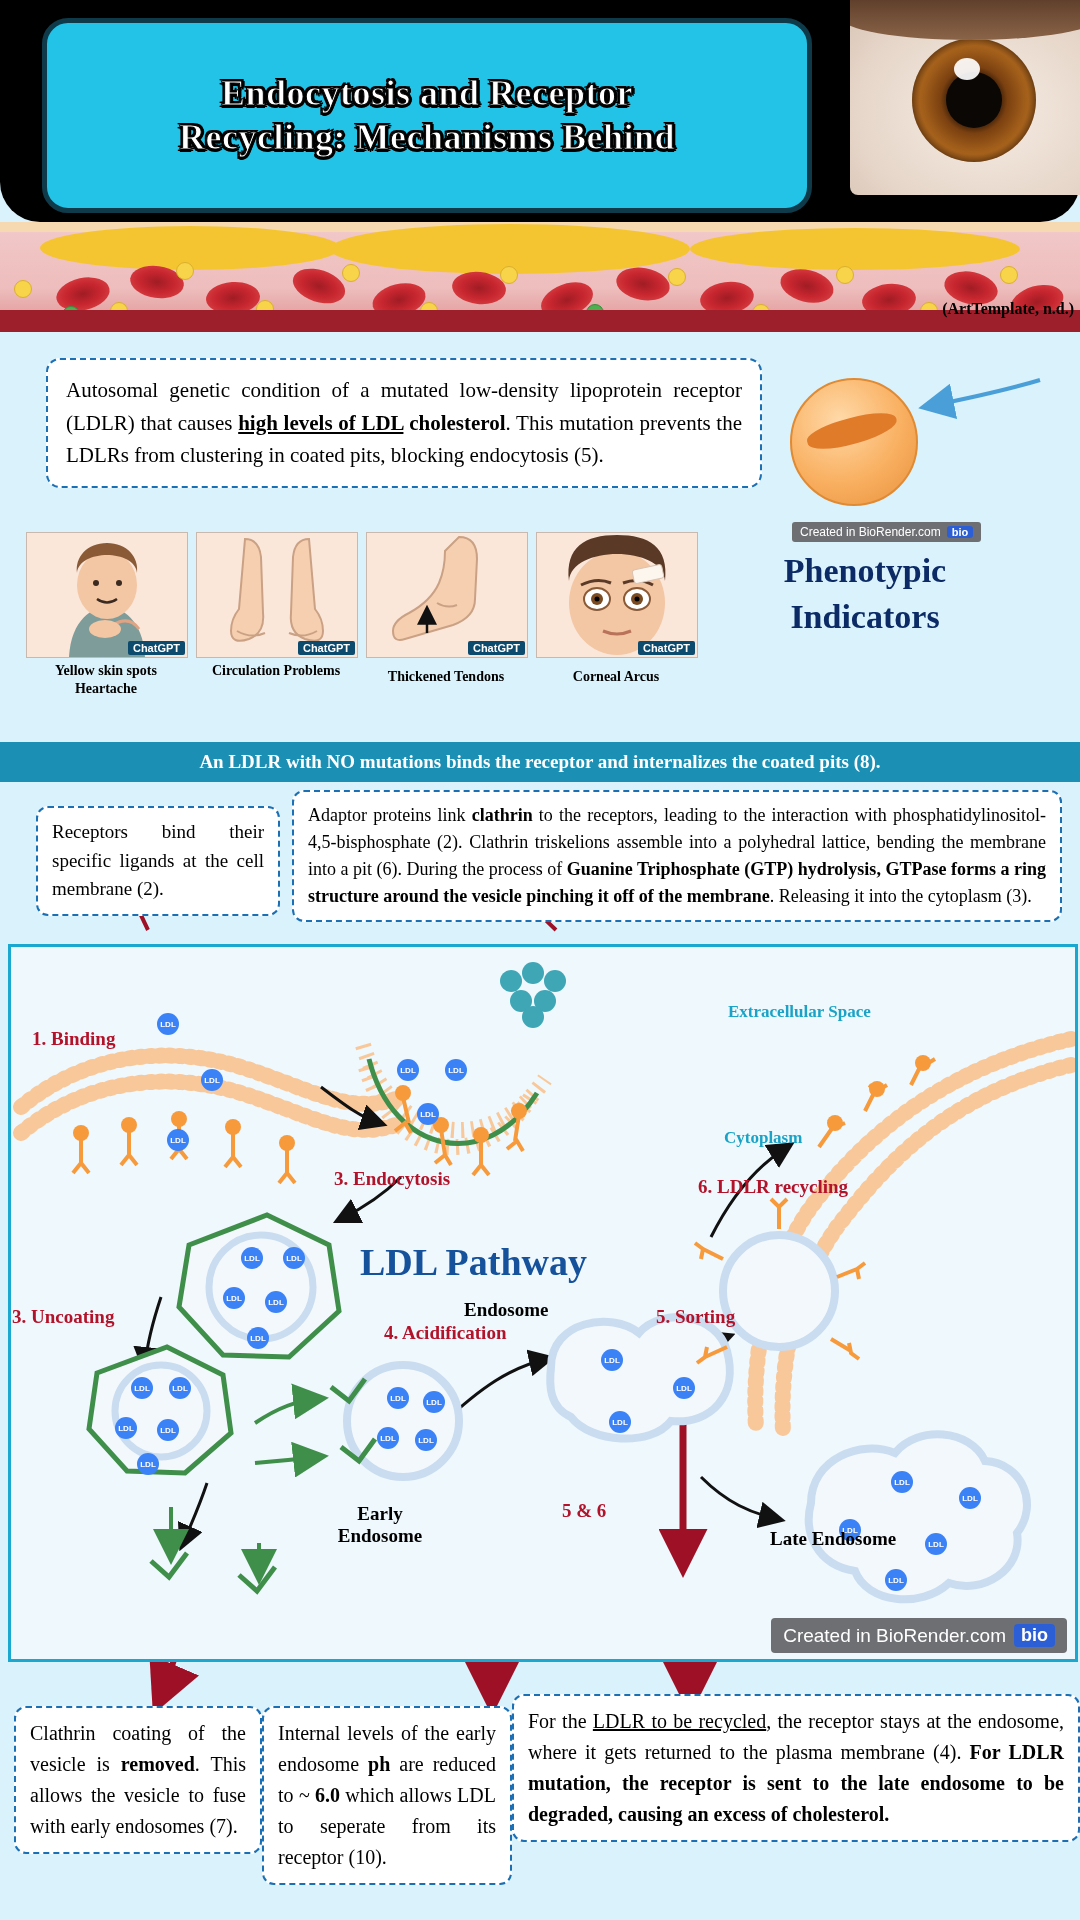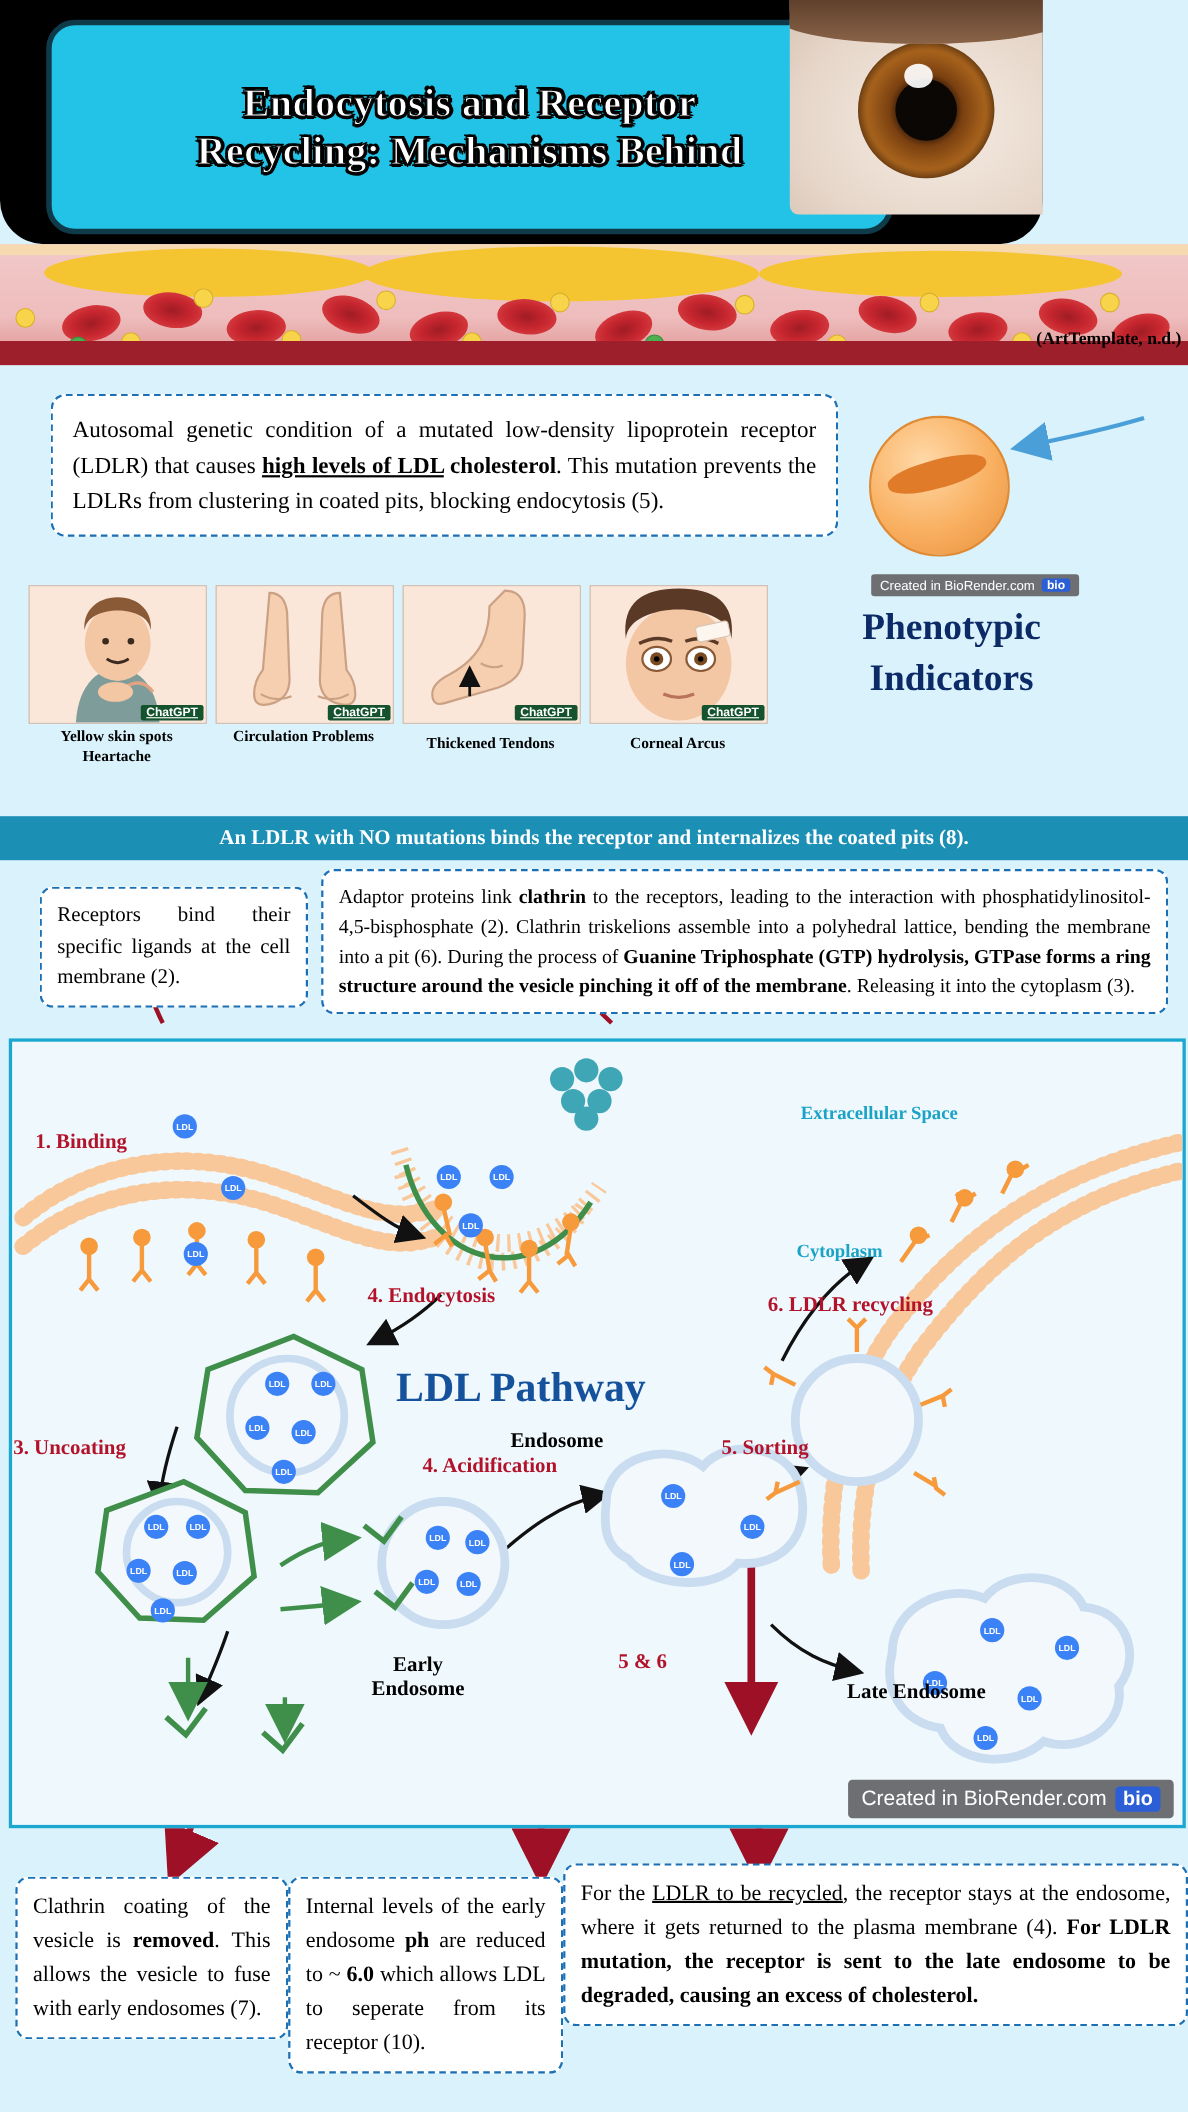--- a/index.html
+++ b/index.html
@@ -18,21 +18,21 @@
     width: 1080px;
     height: 1920px;
     background: #d9f2fb;
     overflow: hidden;
   }
 
   
   .header {
     position: absolute;
     left: 0; top: 0;
-    width: 948px; height: 222px;
+    width: 1080px; height: 222px;
     background: #000000;
     border-radius: 0 0 40px 40px;
   }
   .title-box {
     position: absolute;
     left: 42px; top: 18px;
     width: 760px; height: 185px;
     background: #22c3e6;
     border: 5px solid #0f3a4a;
     border-radius: 26px;
@@ -208,28 +208,27 @@
     font-family: "Liberation Serif", serif;
     font-weight: bold;
     font-size: 14px;
     color: #000;
     text-align: center;
     line-height: 1.25;
   }
   .gpt-tag {
     position: absolute;
     right: 2px; bottom: 2px;
-    background: #14532d;
+    background: #0c4a6e;
     color: #fff;
     font-family: "Liberation Sans", sans-serif;
     font-size: 11px;
     font-weight: bold;
     padding: 1px 5px;
     border-radius: 2px;
-    text-decoration: underline;
   }
   .pheno-title {
     position: absolute;
     left: 700px; top: 548px;
     width: 330px;
     text-align: center;
     font-family: "Liberation Serif", serif;
     font-weight: bold;
     font-size: 34px;
     color: #0b2a66;
@@ -651,21 +650,21 @@
     <div class="ldl-dot" style="left:914px; top:586px;">LDL</div>
     <div class="ldl-dot" style="left:874px; top:622px;">LDL</div>
 
     <div class="footer-tag">
       <span>Created in BioRender.com</span>
       <span class="bio">bio</span>
     </div>
   </div>
 
   <div class="dg-label" style="left:32px;  top:1028px;">1.  Binding</div>
-  <div class="dg-label" style="left:334px; top:1168px;">4. Endocytosis</div>
+  <div class="dg-label" style="left:334px; top:1168px;">3. Endocytosis</div>
   <div class="dg-label" style="left:12px;  top:1306px;">3. Uncoating</div>
   <div class="dg-label" style="left:384px; top:1322px;">4. Acidification</div>
   <div class="dg-label" style="left:656px; top:1306px;">5. Sorting</div>
   <div class="dg-label" style="left:698px; top:1176px;">6. LDLR recycling</div>
   <div class="dg-label teal" style="left:728px; top:1002px;">Extracellular Space</div>
   <div class="dg-label teal" style="left:724px; top:1128px;">Cytoplasm</div>
   <div class="dg-label black" style="left:464px; top:1299px;">Endosome</div>
   <div class="dg-label black" style="left:330px; top:1503px; text-align:center; width:100px;">
     <div>Early</div>
     <div>Endosome</div>

